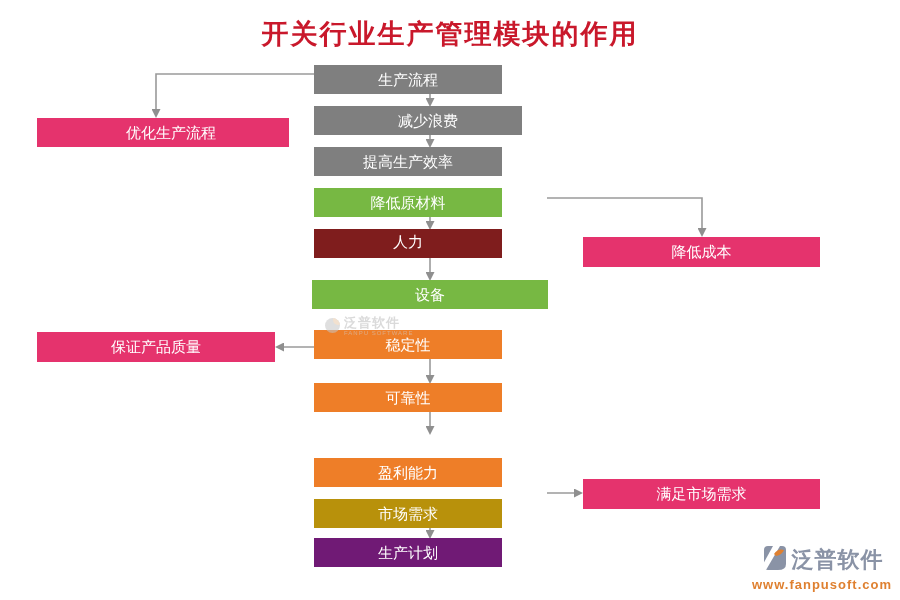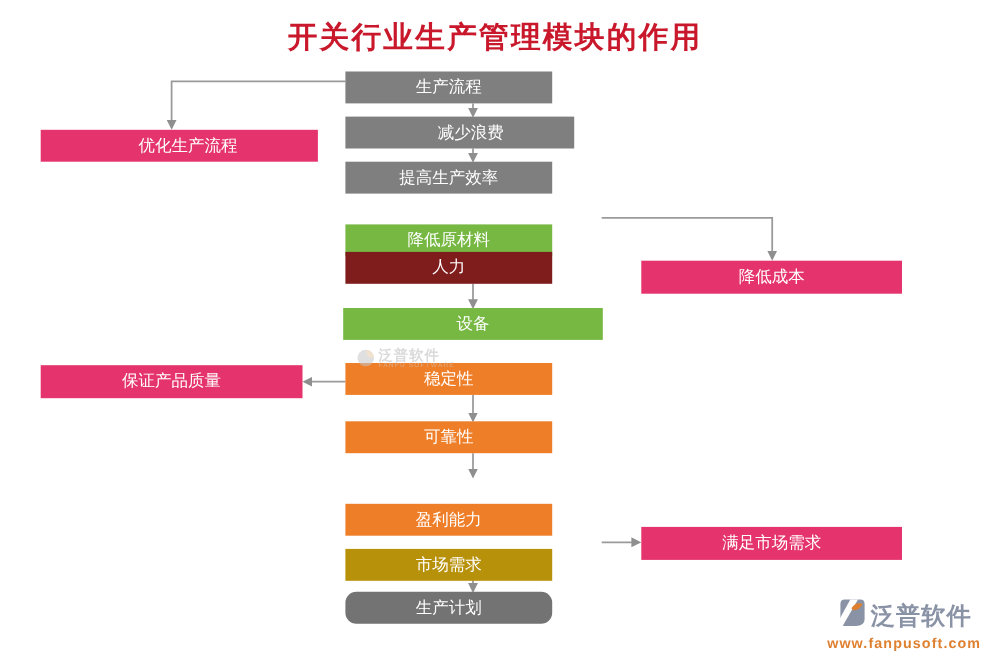--- a/index.html
+++ b/index.html
@@ -75,28 +75,28 @@
       <polyline points="314,74 156,74 156,116" marker-end="url(#ah)"></polyline>
       <polyline points="547,198 702,198 702,235" marker-end="url(#ah)"></polyline>
       <line x1="314" y1="347" x2="277" y2="347" marker-end="url(#ah)"></line>
       <line x1="547" y1="493" x2="581" y2="493" marker-end="url(#ah)"></line>
     </g>
   </svg>
 
   <div class="node n1" style="background: rgb(127, 127, 127);">生产流程</div>
   <div class="node n2" style="background: rgb(127, 127, 127); padding-left: 20px;">减少浪费</div>
   <div class="node n3" style="background: rgb(127, 127, 127);">提高生产效率</div>
-  <div class="node n4" style="background: rgb(119, 184, 67); margin-top: 16px;">降低原材料</div>
+  <div class="node n4" style="background: rgb(119, 184, 67);">降低原材料</div>
   <div class="node n5" style="background: #7f1d1d; font-family: Liberation Mono, monospace;">人力</div>
   <div class="node n6" style="background: rgb(119, 184, 67);">设备</div>
   <div class="node n7" style="background: rgb(238, 126, 40);">稳定性</div>
   <div class="node n8" style="background: rgb(238, 126, 40);">可靠性</div>
   <div class="node n9" style="background: rgb(238, 126, 40);">盈利能力</div>
   <div class="node n10" style="background: rgb(184, 145, 11);">市场需求</div>
-  <div class="node n11" style="background: #737373; border-radius: 10px;">生产计划</div>
+  <div class="node n11" style="background: #701a75;">生产计划</div>
 
   <div class="side s1" style="background: rgb(229, 51, 109); padding-left: 16px;">优化生产流程</div>
   <div class="side s2" style="background: rgb(229, 51, 109);">保证产品质量</div>
   <div class="side s3" style="background: rgb(229, 51, 109);">降低成本</div>
   <div class="side s4" style="background: rgb(229, 51, 109);">满足市场需求</div>
 
   <div class="watermark">
     <div class="wm-circle"></div>
     <div class="wm-texts">
       <span class="wm-name">泛普软件</span>

